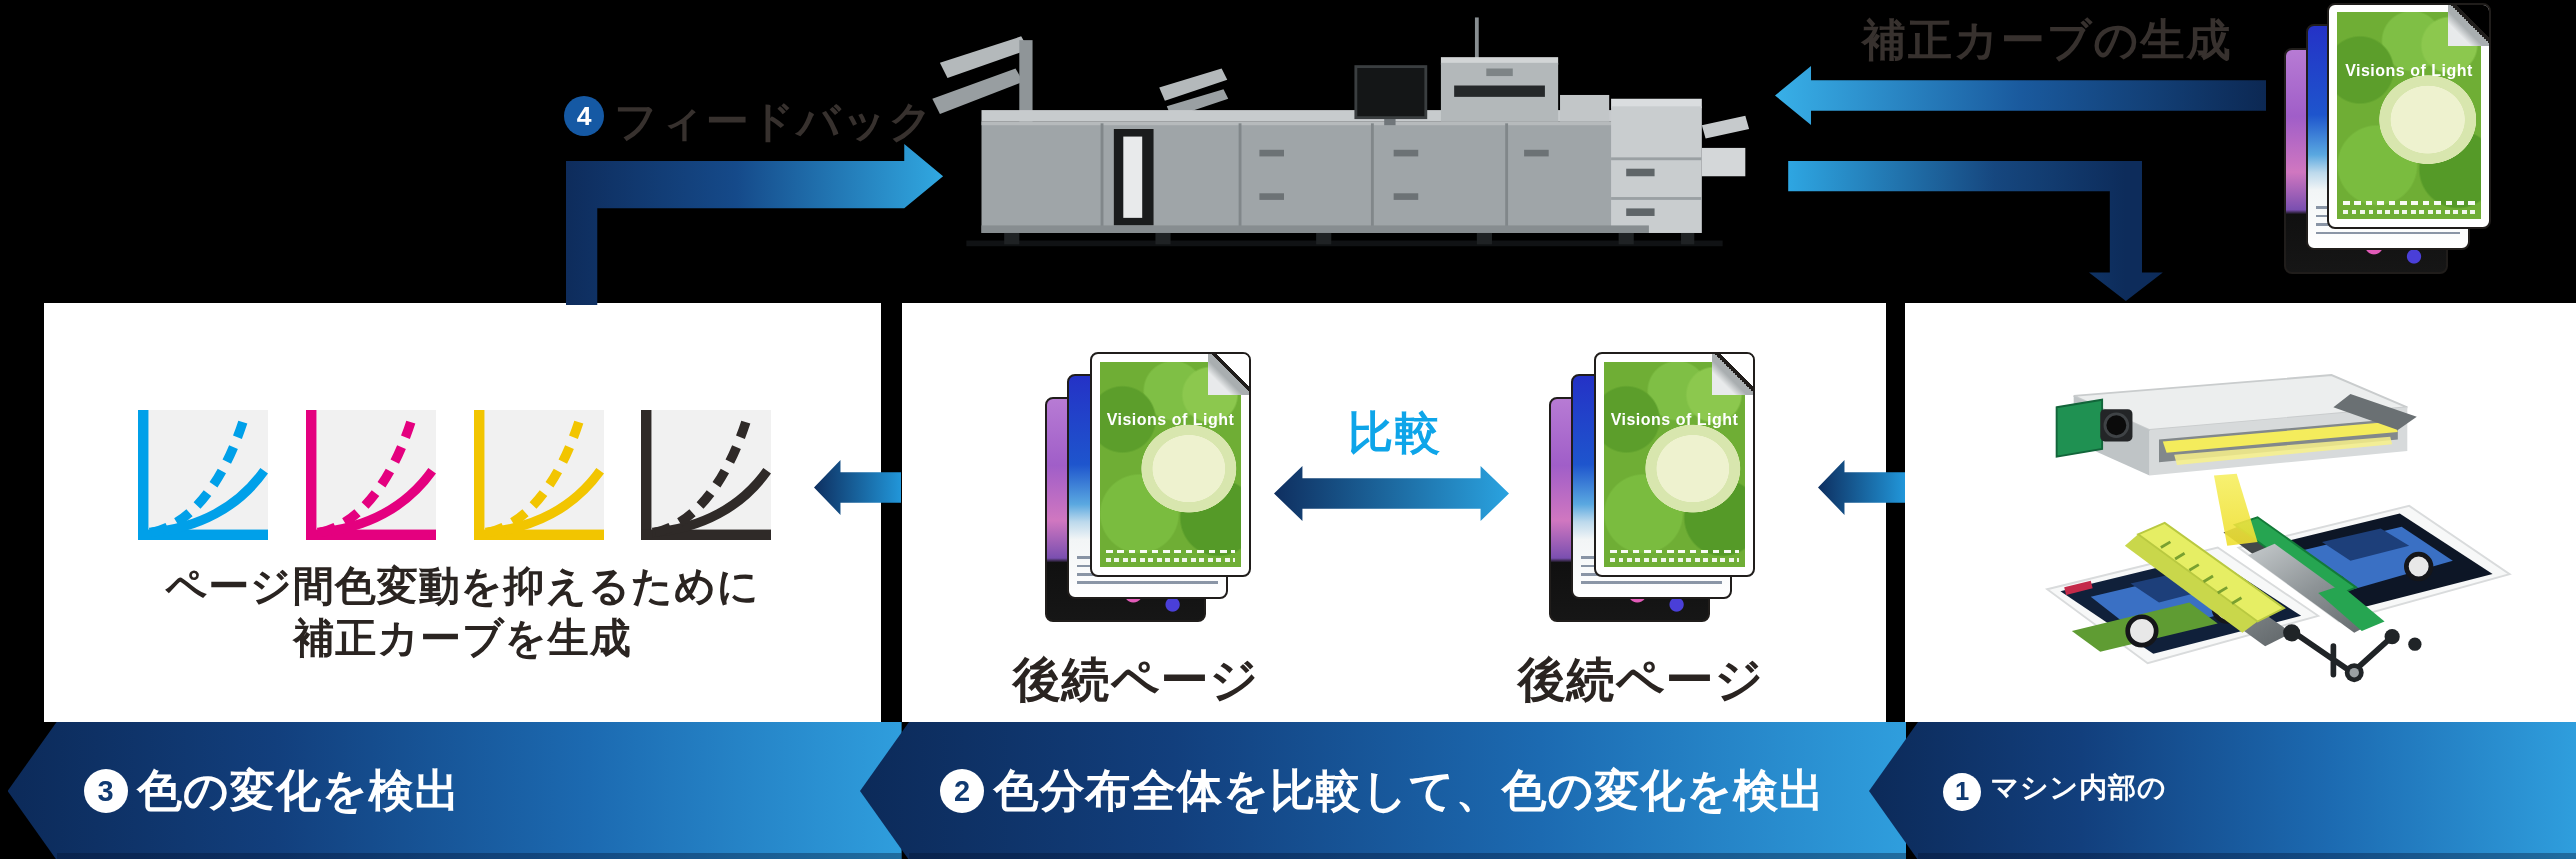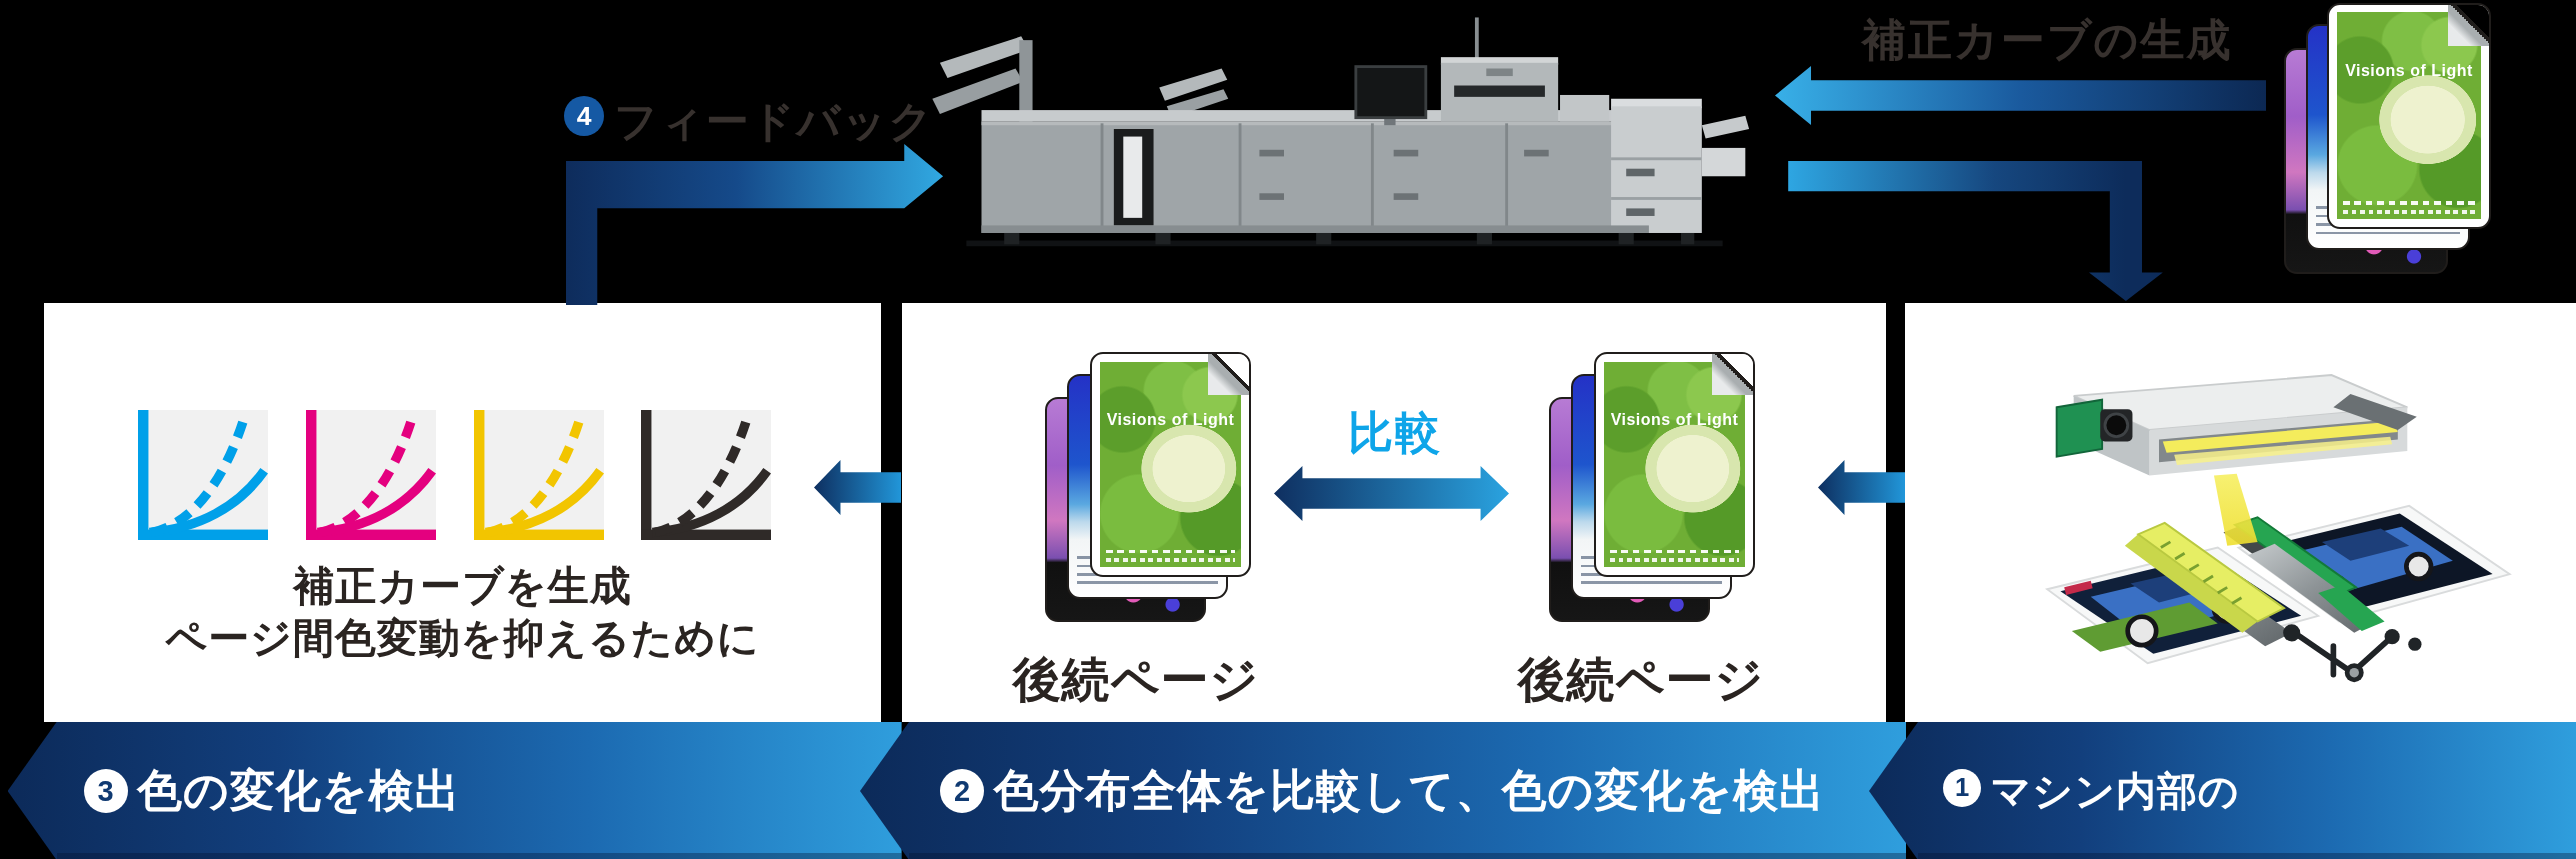--- a/index.html
+++ b/index.html
@@ -29,21 +29,21 @@
   .banner-inner{display:flex;align-items:center;gap:9.5px;padding-left:76px;}
   #banner-compare .banner-inner{padding-left:80px;}
   .bnum{
     width:44px;height:44px;border-radius:50%;background:#fff;color:#103a72;
     display:flex;align-items:center;justify-content:center;
     font-weight:bold;font-size:29px;flex:0 0 auto;
   }
   .banner-label{font-size:45px;font-weight:bold;letter-spacing:0.9px;white-space:nowrap;}
   #banner-sensor .banner-inner{align-items:flex-start;padding-left:74px;}
   #banner-sensor .bnum{width:38px;height:38px;font-size:25.6px;margin-top:1.9px;}
-  .banner-label2{font-size:40px;font-weight:bold;line-height:1.2;letter-spacing:0.9px;white-space:nowrap;}
+  .banner-label2{font-size:28px;font-weight:bold;line-height:1.2;letter-spacing:0.9px;white-space:nowrap;}
   .banner-label2 .indent{padding-left:49px;}
 
   
   .dark-label{color:#37312e;font-weight:bold;white-space:nowrap;z-index:9;}
   #feedback-label{left:614px;top:93px;font-size:43px;letter-spacing:1.9px;}
   #print-job-label{left:1862px;top:11.4px;font-size:44px;letter-spacing:1.9px;}
   #feedback-badge{
     left:564px;top:96px;width:40px;height:40px;border-radius:50%;
     background:#1559a4;color:#fff;font-weight:bold;font-size:26.5px;
     display:flex;align-items:center;justify-content:center;z-index:9;
@@ -65,21 +65,21 @@
   
   .chart{width:130px;height:130px;background:#f1f1f1;z-index:4;}
   .chart svg{display:block;width:100%;height:100%;}
   .chart .ax{fill:var(--c,#333);}
   .chart path{stroke:var(--c,#333);stroke-width:10;fill:none;}
   .chart path.dashed{stroke-dasharray:17 11;}
 
   
   .stack{z-index:4;}
   .page{
-    position:absolute;background:#fff;border:2.8px solid #201d1b;border-radius:13px;
+    position:absolute;background:#fff;border:2.8px solid #201d1b;border-radius:8px;
     box-sizing:border-box;overflow:hidden;
   }
   .page.back{
     background:
       radial-gradient(circle at 30% 18%, #ff8ad8 0 6.6px, transparent 7.6px),
       radial-gradient(circle at 60% 30%, #7a9cf0 0 5.7px, transparent 6.6px),
       radial-gradient(circle at 40% 48%, #ff5fb0 0 7.6px, transparent 8.5px),
       radial-gradient(circle at 25% 62%, #b455e8 0 6.6px, transparent 7.6px),
       radial-gradient(circle at 55% 88%, #e25bb8 0 8.5px, transparent 9.5px),
       radial-gradient(circle at 80% 93%, #4a3fd8 0 6.6px, transparent 7.6px),
@@ -263,22 +263,22 @@
   <div class="abs chart" style="left: 641px; top: 410px; --c: #2f2a28;">
     <svg viewBox="0 0 137 137">
       <rect class="ax" x="0" y="0" width="11" height="137"></rect>
         <rect class="ax" x="0" y="126" width="137" height="11"></rect>
       <path d="M12 129 C 64 125, 106 102, 133 64"></path>
         <path class="dashed" d="M15 129 C 58 120, 92 72, 112 8"></path>
     </svg>
   </div>
 
   <div class="abs" id="correction-caption">
+    <div>ページ間色変動を抑えるために</div>
     <div>補正カーブを生成</div>
-    <div>ページ間色変動を抑えるために</div>
   </div>
 
   <div class="abs stack on-white" style="left:1045px;top:352px;width:206px;height:270px">
     <div class="page back" style="left:0;top:45px;width:161px;height:225px"></div>
     <div class="page mid" style="left:22px;top:22px;width:161px;height:225px"></div>
     <div class="page front" style="left:45px;top:0;width:161px;height:225px">
       <div class="photo">
         <div class="poster-title">Visions of Light</div>
         <div class="cap r1"></div>
         <div class="cap r2"></div>

